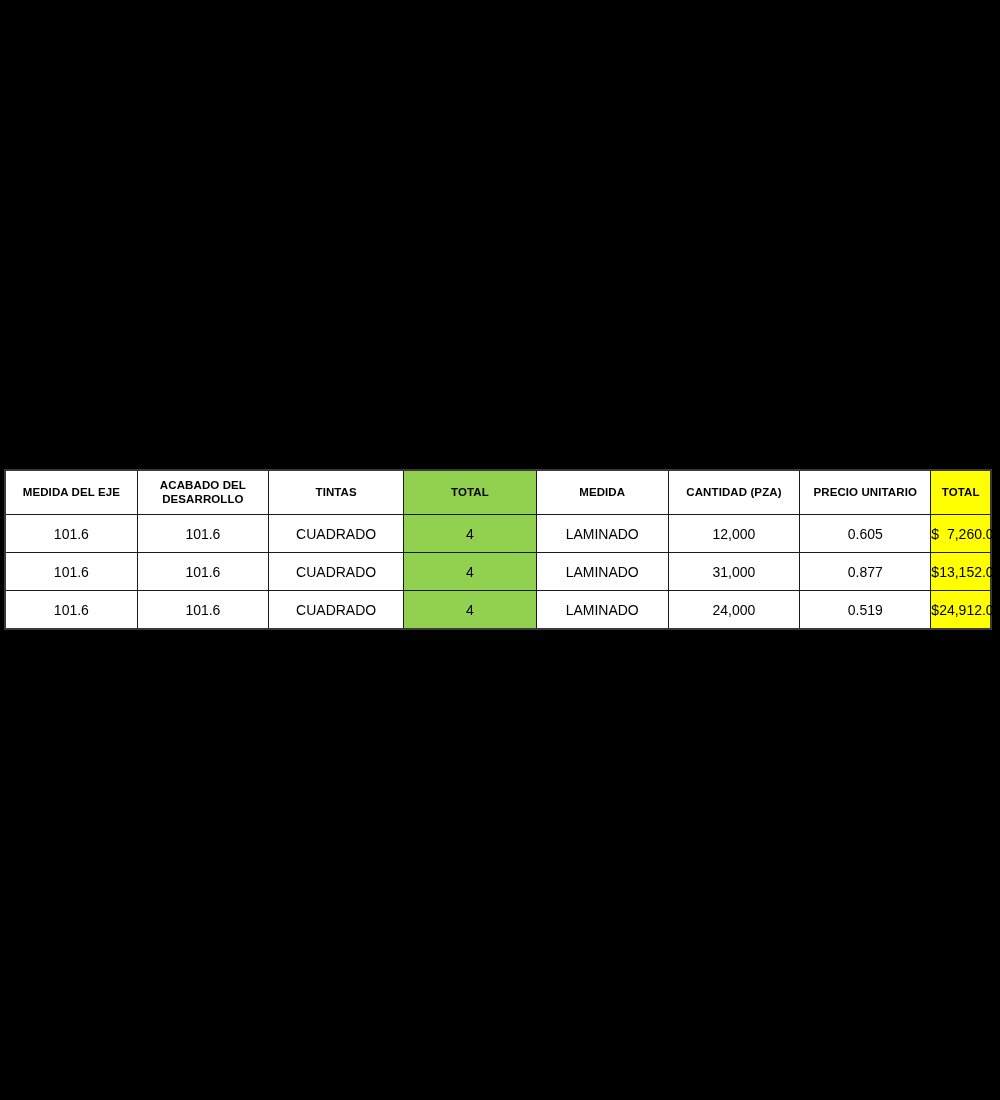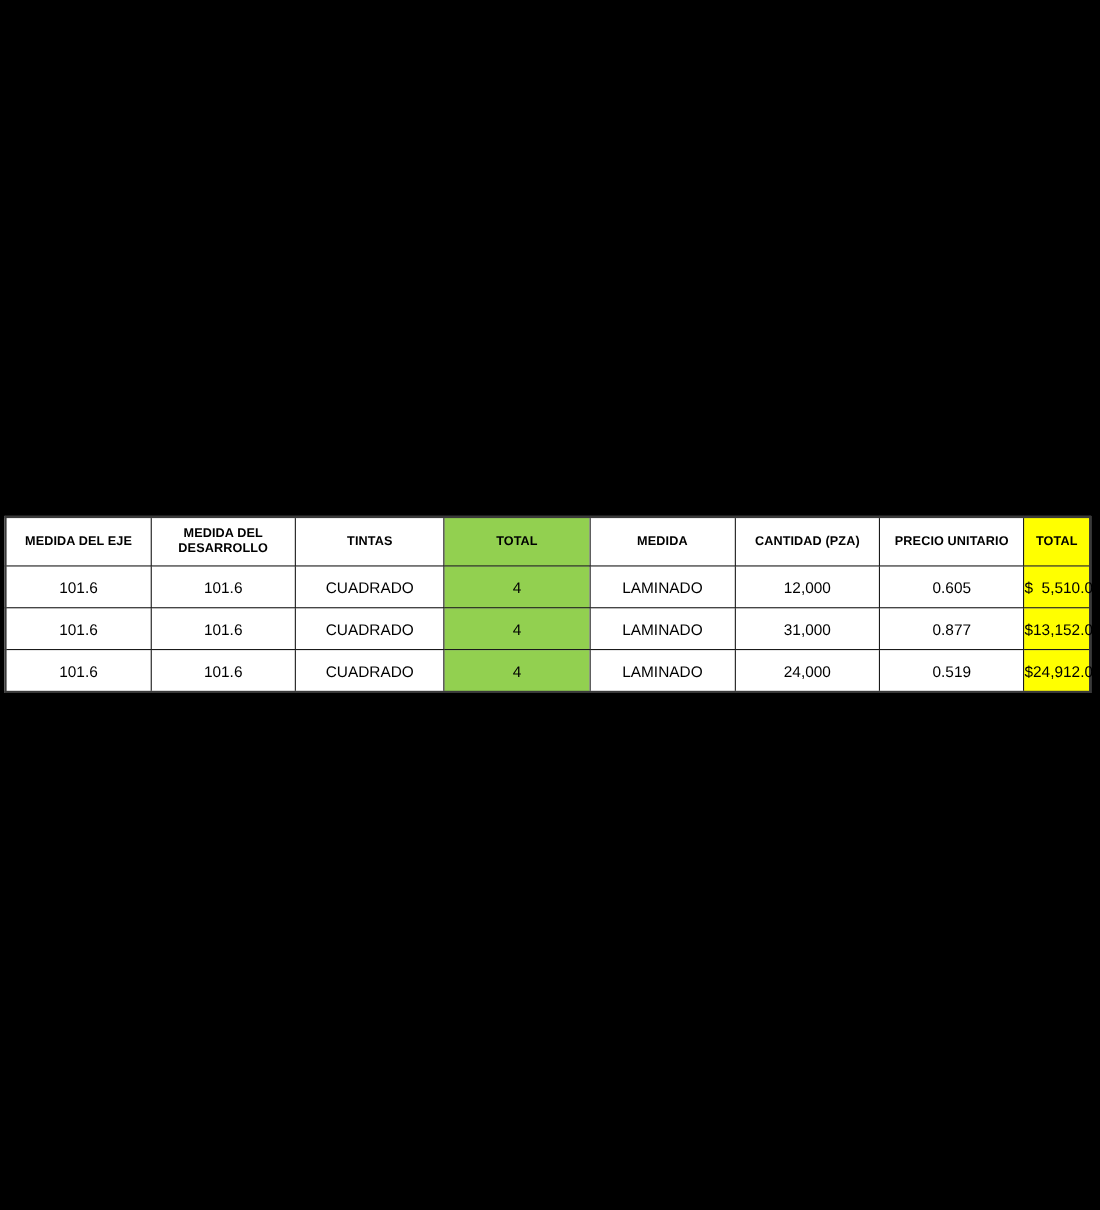--- a/index.html
+++ b/index.html
@@ -86,40 +86,40 @@
           <col class="c4">
         <col class="c5">
           <col class="c6">
           <col class="c7">
           <col class="c8">
       </colgroup>
 
       <thead>
         <tr>
           <th><span>MEDIDA DEL EJE</span></th>
-          <th class="hdr-2line"><span>MEDIDA DEL</span><br><span>DESARROLLO</span></th>
+          <th class="hdr-2line"><span>ACABADO DEL</span><br><span>DESARROLLO</span></th>
           <th><span>TINTAS</span></th>
           <th class="c-green"><span>TOTAL</span></th>
           <th><span>MEDIDA</span></th>
           <th><span>CANTIDAD (PZA)</span></th>
           <th><span>PRECIO UNITARIO</span></th>
           <th class="c-yellow"><span>TOTAL</span></th>
         </tr>
       </thead>
 
       <tbody>
         <tr>
           <td>101.6</td>
           <td>101.6</td>
           <td>CUADRADO</td>
           <td class="c-green">4</td>
           <td>LAMINADO</td>
           <td>12,000</td>
           <td>0.605</td>
-          <td class="c-yellow total-cell">$  5,510.00</td>
+          <td class="c-yellow total-cell">$  7,260.00</td>
         </tr>
         <tr>
           <td>101.6</td>
           <td>101.6</td>
           <td>CUADRADO</td>
           <td class="c-green">4</td>
           <td>LAMINADO</td>
           <td>31,000</td>
           <td>0.877</td>
           <td class="c-yellow total-cell">$13,152.00</td>

